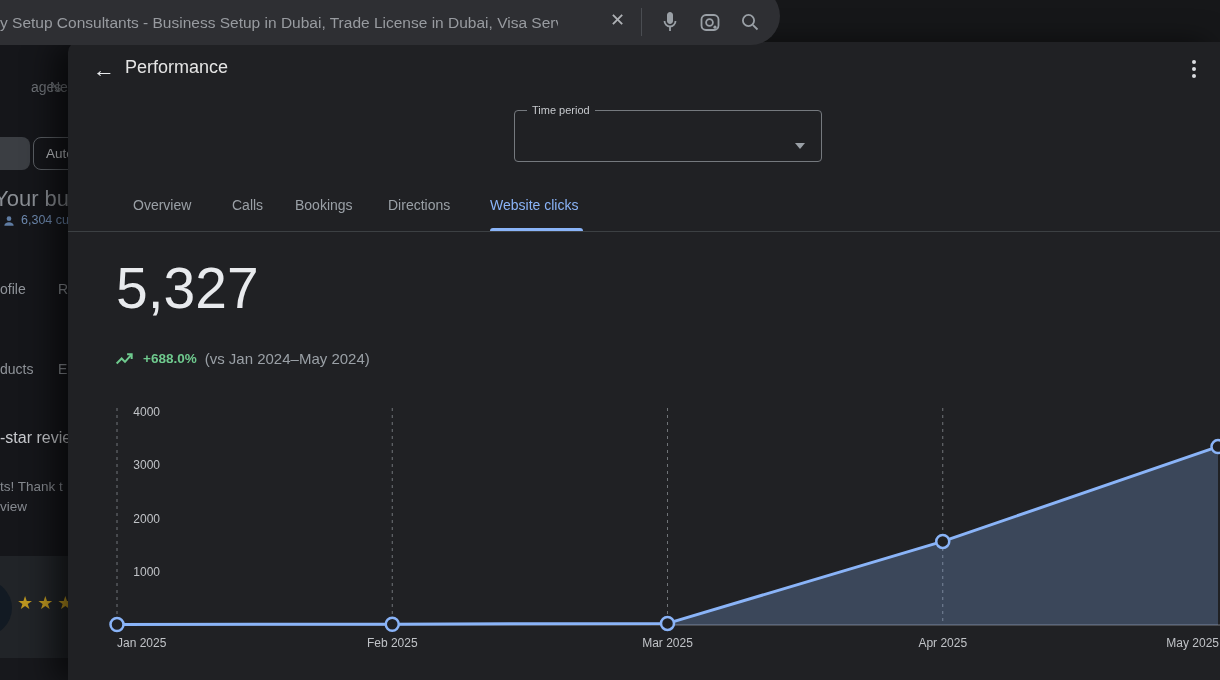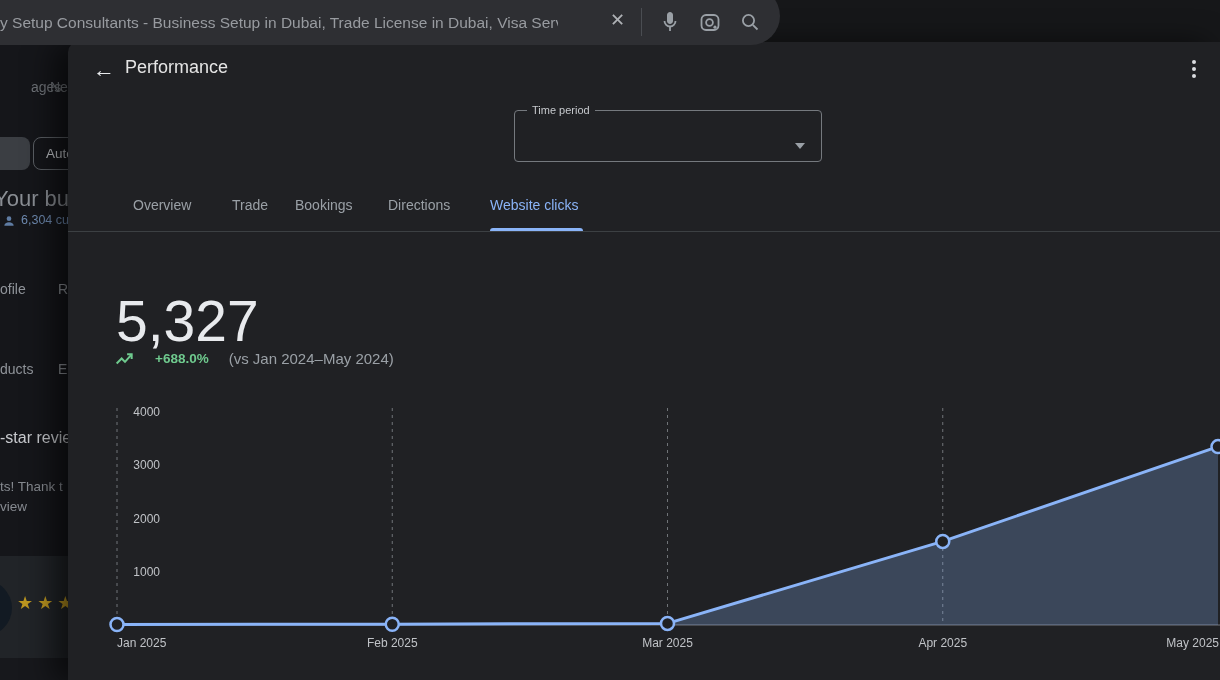--- a/index.html
+++ b/index.html
@@ -57,23 +57,23 @@
               border-top: 6px solid #9aa0a6; }
 
   .tab { position: absolute; top: 155px; font-size: 14px; font-weight: 500; color: #9aa0a6;
          cursor: pointer; white-space: nowrap; }
   .tab.active { color: #8ab4f8; }
   #tab-underline { position: absolute; left: 422px; top: 186px; width: 93px; height: 4px;
                    border-radius: 3px 3px 0 0; background: #8ab4f8; }
   #tabs-divider { position: absolute; left: 0; top: 189px; width: 1152px; height: 1px; background: #3c4043; }
 
   #metric-value { position: absolute; left: 48px; top: 213px; font-size: 57px; font-weight: 400;
-                  color: #e8eaed; margin-top: 33px; }
+                  color: #e8eaed; }
   #metric-desc { position: absolute; left: 49px; top: 286px; font-size: 15px; color: #e8eaed; }
-  #trend-row { position: absolute; left: 47px; top: 308px; display: flex; align-items: center; gap: 20px; }
+  #trend-row { position: absolute; left: 47px; top: 308px; display: flex; align-items: center; gap: 8px; }
   #trend-change { font-size: 13.5px; font-weight: 700; color: #6fca8e; }
   #trend-compare { font-size: 15px; color: #9aa0a6; }
 
   #clicks-chart { position: absolute; left: 0; top: 358px; }
 </style>
 </head>
 <body>
 
 <div id="stage">
 
@@ -139,21 +139,21 @@
       <circle cx="12" cy="14" r="2" fill="#dadce0"></circle>
       <circle cx="12" cy="21" r="2" fill="#dadce0"></circle>
     </svg>
 
     <fieldset id="time-period">
       <legend>Time period</legend>
       <div id="tp-caret"></div>
     </fieldset>
 
     <div class="tab" style="left:65px;">Overview</div>
-    <div class="tab" style="left:164px;">Trade</div>
+    <div class="tab" style="left:164px;">Calls</div>
     <div class="tab" style="left:227px;">Bookings</div>
     <div class="tab" style="left:320px;">Directions</div>
     <div class="tab active" style="left:422px;">Website clicks</div>
     <div id="tab-underline"></div>
     <div id="tabs-divider"></div>
 
     <div id="metric-value">5,327</div>
 
     <div id="trend-row">
       <svg width="20" height="15" viewBox="0 0 24 18">

